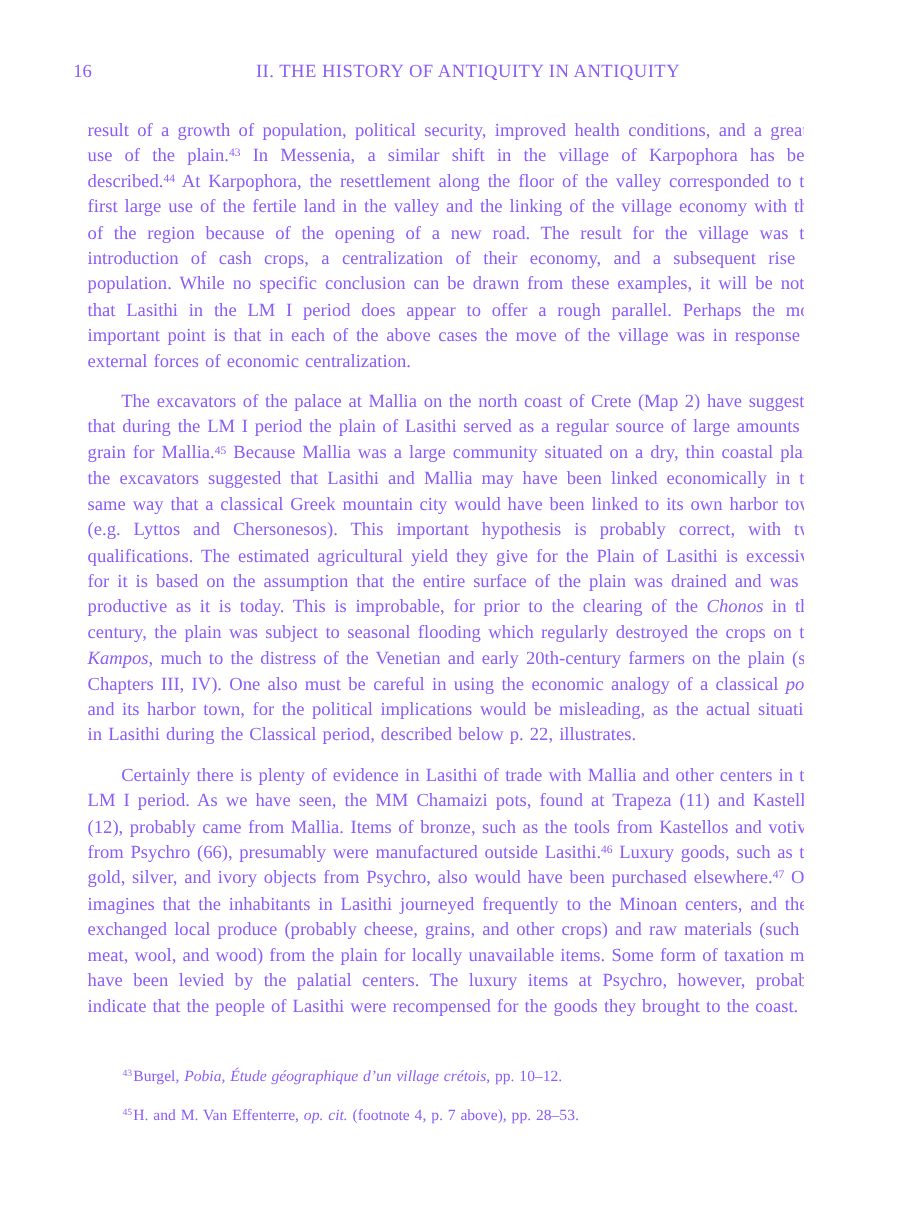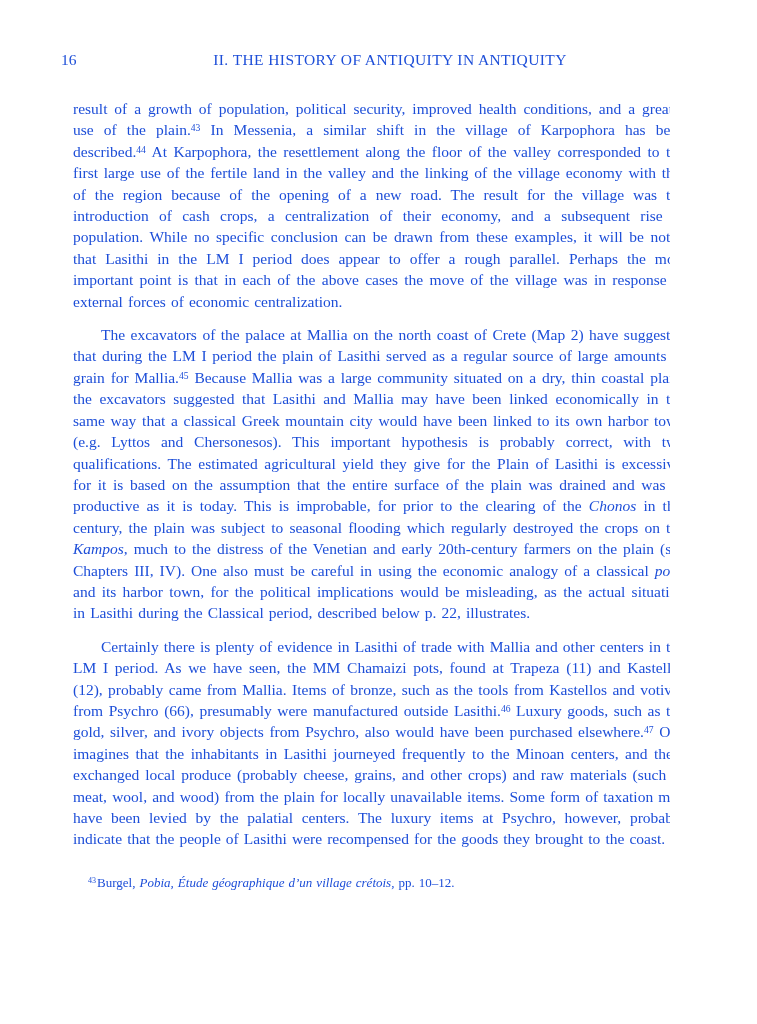--- a/index.html
+++ b/index.html
@@ -5,21 +5,21 @@
   html, body {
     margin: 0;
     padding: 0;
     background: #ffffff;
   }
   .page {
     position: relative;
     width: 670px;
     height: 1024px;
     background: #ffffff;
-    color: #1d4ed8;
+    color: #8b5cf6;
     font-family: "Liberation Serif", "DejaVu Serif", serif;
     overflow: hidden;
   }
   .running-header {
     position: absolute;
     top: 51px;
     left: 61px;
     width: 636px;
     height: 20px;
   }
@@ -60,36 +60,37 @@
   .footnotes {
     position: absolute;
     top: 874px;
     left: 61px;
     width: 636px;
     text-align: justify;
     font-size: 13px;
     line-height: 17.6px;
     word-spacing: 0.8px;
   }
-  .footnote { margin: 0; text-indent: 27px; }
+  .footnote { margin: 14px; text-indent: 27px; }
   .footnote sup { margin-right: 1px; }
 </style>
 </head>
 <body>
 
 <div class="page">
 
   <div class="running-header">
     <span class="page-number">16</span>
     <span class="header-title">II. THE HISTORY OF ANTIQUITY IN ANTIQUITY</span>
   </div>
 
   <div class="body-text">
     <p class="para"><span>result of a growth of population, political security, improved health conditions, and a greater use of the plain.</span><sup>43</sup><span> In Messenia, a similar shift in the village of Karpophora has been described.</span><sup>44</sup><span> At Karpophora, the resettlement along the floor of the valley corresponded to the first large use of the fertile land in the valley and the linking of the village economy with that of the region because of the opening of a new road. The result for the village was the introduction of cash crops, a centralization of their economy, and a subsequent rise in population. While no specific conclusion can be drawn from these examples, it will be noted that Lasithi in the LM I period does appear to offer a rough parallel. Perhaps the most important point is that in each of the above cases the move of the village was in response to external forces of economic centralization.</span></p>
     <p class="para indent"><span>The excavators of the palace at Mallia on the north coast of Crete (Map 2) have suggested that during the LM I period the plain of Lasithi served as a regular source of large amounts of grain for Mallia.</span><sup>45</sup><span> Because Mallia was a large community situated on a dry, thin coastal plain, the excavators suggested that Lasithi and Mallia may have been linked economically in the same way that a classical Greek mountain city would have been linked to its own harbor town (e.g. Lyttos and Chersonesos). This important hypothesis is probably correct, with two qualifications. The estimated agricultural yield they give for the Plain of Lasithi is excessive, for it is based on the assumption that the entire surface of the plain was drained and was as productive as it is today. This is improbable, for prior to the clearing of the </span><span class="it">Chonos</span><span> in this century, the plain was subject to seasonal flooding which regularly destroyed the crops on the </span><span class="it">Kampos</span><span>, much to the distress of the Venetian and early 20th-century farmers on the plain (see Chapters III, IV). One also must be careful in using the economic analogy of a classical </span><span class="it">polis</span><span> and its harbor town, for the political implications would be misleading, as the actual situation in Lasithi during the Classical period, described below p. 22, illustrates.</span></p>
     <p class="para indent"><span>Certainly there is plenty of evidence in Lasithi of trade with Mallia and other centers in the LM I period. As we have seen, the MM Chamaizi pots, found at Trapeza (11) and Kastellos (12), probably came from Mallia. Items of bronze, such as the tools from Kastellos and votives from Psychro (66), presumably were manufactured outside Lasithi.</span><sup>46</sup><span> Luxury goods, such as the gold, silver, and ivory objects from Psychro, also would have been purchased elsewhere.</span><sup>47</sup><span> One imagines that the inhabitants in Lasithi journeyed frequently to the Minoan centers, and there exchanged local produce (probably cheese, grains, and other crops) and raw materials (such as meat, wool, and wood) from the plain for locally unavailable items. Some form of taxation may have been levied by the palatial centers. The luxury items at Psychro, however, probably indicate that the people of Lasithi were recompensed for the goods they brought to the coast.</span></p>
   </div>
 
   <div class="footnotes">
     <p class="footnote"><sup>43</sup><span>Burgel, </span><span class="it">Pobia, Étude géographique d’un village crétois</span><span>, pp. 10–12.</span></p>
+    <p class="footnote"><sup>45</sup><span>H. and M. Van Effenterre, </span><span class="it">op. cit.</span><span> (footnote 4, p. 7 above), pp. 28–53.</span></p>
   </div>
 
 </div>
 
 </body></html>

